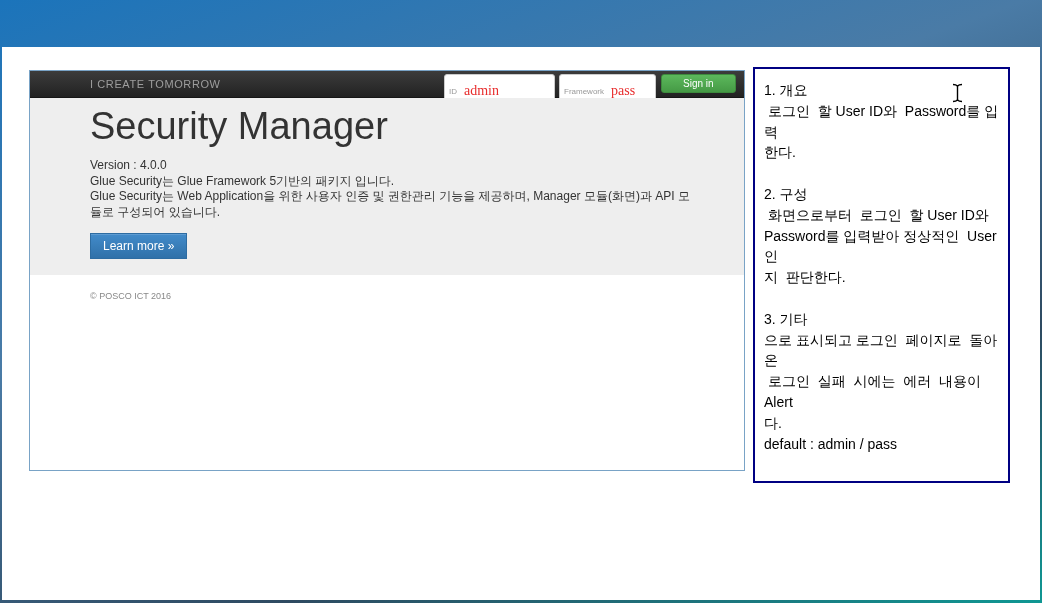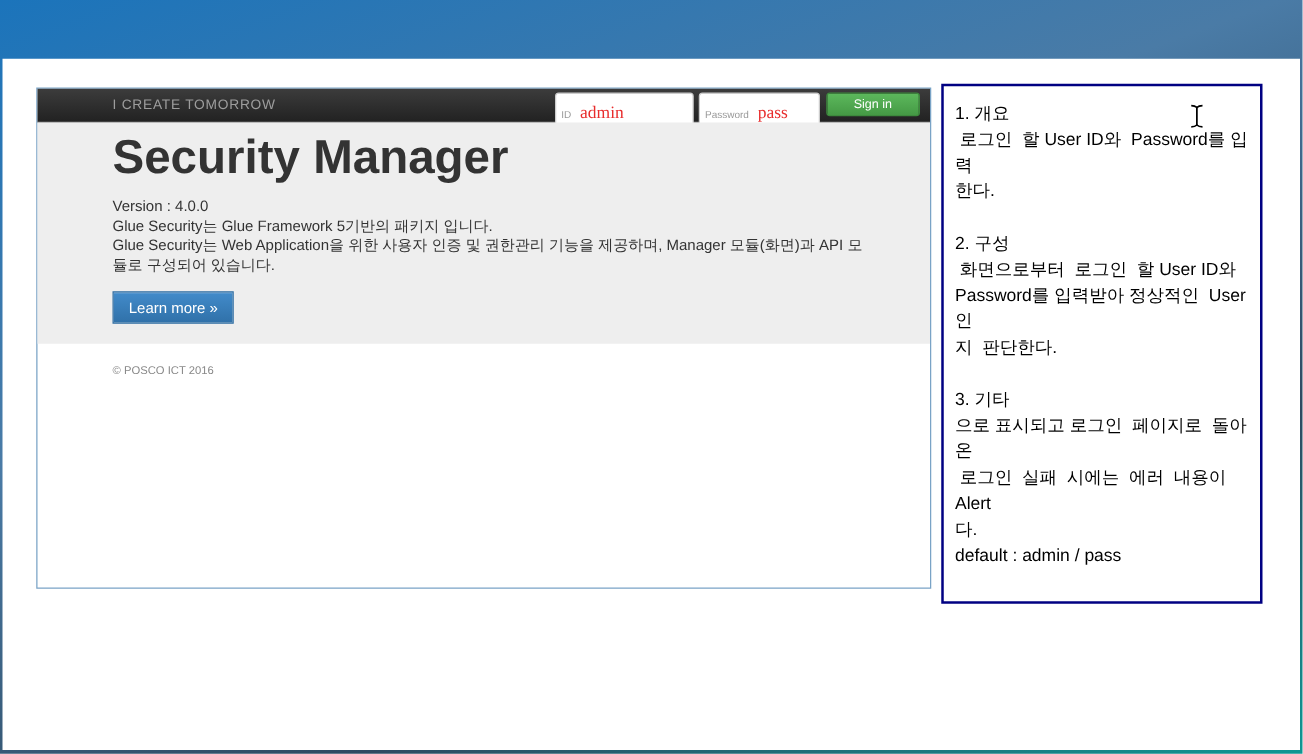--- a/index.html
+++ b/index.html
@@ -17,21 +17,21 @@
   .brand{position:absolute;left:60px;top:50%;transform:translateY(-50%);color:#9d9d9d;font-size:11px;letter-spacing:.6px;white-space:nowrap;cursor:pointer;}
   .login-input{position:absolute;top:3px;height:34px;background:#fff;border:1px solid #ccc;border-radius:3px;display:flex;align-items:center;padding:0 4px;box-sizing:border-box;}
   .id-input{left:414px;width:111px;}
   .pw-input{left:529px;width:97px;}
   .input-label{font-size:8px;color:#999;margin-right:7px;white-space:nowrap;}
   .input-value{font-family:"Liberation Serif",serif;font-size:14px;color:#e82c2c;white-space:nowrap;line-height:1;}
   .signin{position:absolute;left:631px;top:3px;height:19px;padding:0 21px;font-size:10px;color:#fff;
     background:linear-gradient(#5cb85c,#459a45);border:1px solid #3d8b3d;border-radius:3px;cursor:pointer;
     font-family:"Liberation Sans",sans-serif;}
   .jumbotron{position:absolute;left:0;top:27px;width:100%;height:177px;background:#eeeeee;box-sizing:border-box;padding:6px 40px 0 60px;}
-  .jumbotron h1{margin:0;font-size:38px;line-height:45px;font-weight:700;color:#333;}
+  .jumbotron h1{margin:0;font-size:38px;line-height:45px;font-weight:400;color:#333;}
   .version{margin:9px 0 0 0;font-size:12px;line-height:15.5px;color:#333;}
   .desc{margin:0;font-size:12px;line-height:15.5px;color:#333;max-width:604px;word-break:break-all;}
   .learn-more{margin-top:13px;padding:5px 12px;font-size:12px;color:#fff;cursor:pointer;
     background:linear-gradient(#428bca,#3071a9);border:1px solid #2d6ca2;border-radius:0;
     font-family:"Liberation Sans",sans-serif;box-shadow:inset 0 1px 0 rgba(255,255,255,.15);}
   .footer{position:absolute;left:60px;top:220px;font-size:9px;color:#888;}
 
   
   .notes{position:absolute;left:751px;top:20px;width:257px;height:416px;border:2px solid #000082;background:#fff;
     box-sizing:border-box;padding:11px 6px 0 9px;color:#000;cursor:text;}
@@ -49,21 +49,21 @@
     <div class="window">
       <div class="navbar">
         <span class="brand">I CREATE TOMORROW</span>
 
         <div class="login-input id-input">
           <span class="input-label">ID</span>
           <span class="input-value">admin</span>
         </div>
 
         <div class="login-input pw-input">
-          <span class="input-label">Password</span>
+          <span class="input-label">Framework</span>
           <span class="input-value">pass</span>
         </div>
 
         <button class="signin">Sign in</button>
       </div>
 
       <div class="jumbotron">
         <h1>Security Manager</h1>
         <p class="version">Version : 4.0.0</p>
         <p class="desc">Glue Security는 Glue Framework 5기반의 패키지 입니다.</p>

